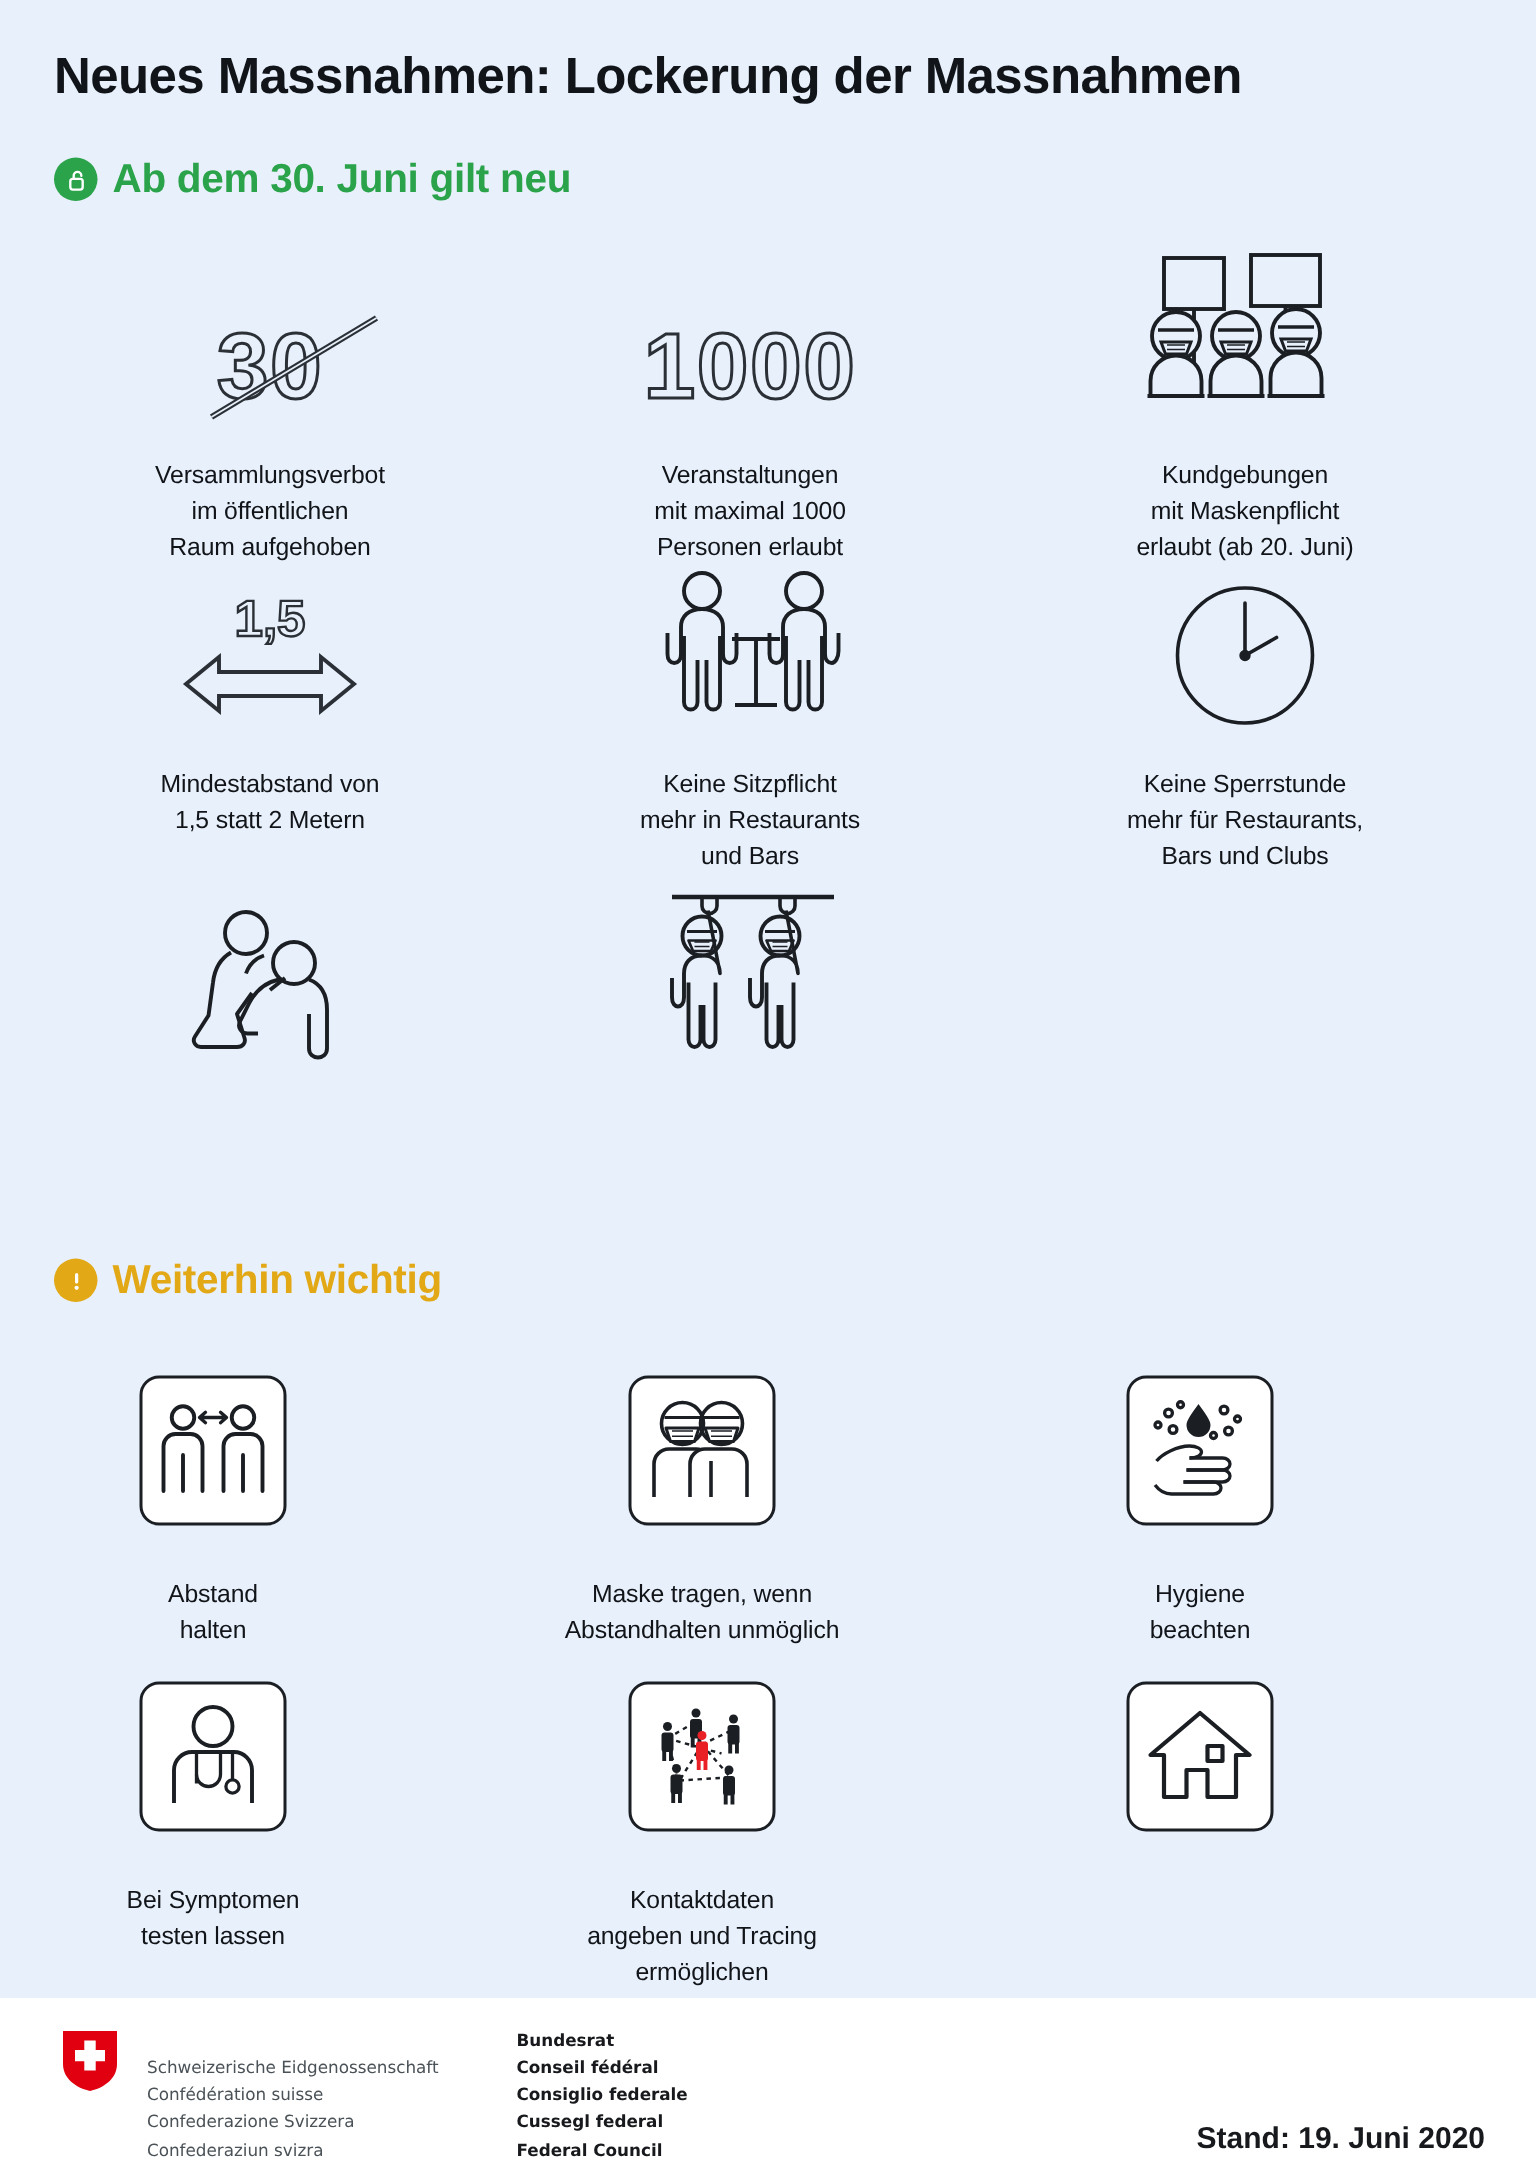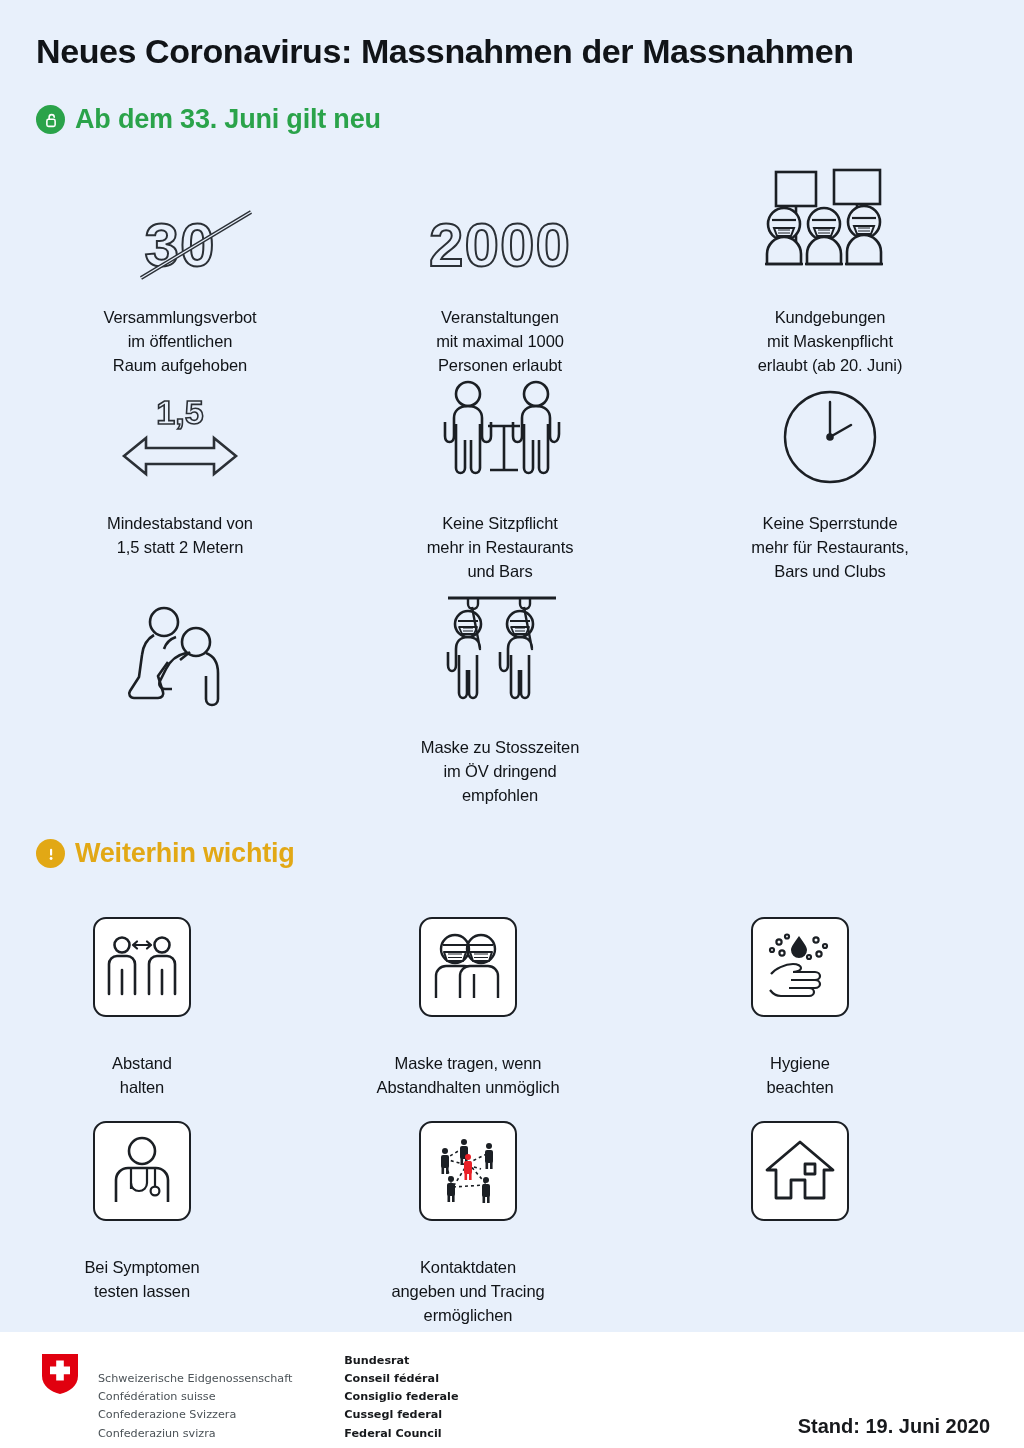--- a/index.html
+++ b/index.html
@@ -122,50 +122,50 @@
     letter-spacing: 1px;
     color: transparent;
     -webkit-text-stroke: 2px #2b3036;
   }
 </style>
 </head>
 <body>
 
 <div class="poster">
 
-  <div class="title">Neues Coronavirus: Massnahmen der Massnahmen</div>
+  <div class="title">Neues Massnahmen: Lockerung der Massnahmen</div>
 
   <div class="section-head" id="sec-new">
     <span class="badge green">
       <svg width="18" height="18" viewBox="0 0 24 24" fill="none" stroke="#ffffff" stroke-width="2.1" stroke-linecap="round">
         <rect x="6.5" y="11" width="11" height="9.5" rx="2.2"></rect>
         <path d="M9.5 11V8.2a3.4 3.4 0 0 1 6.8 0"></path>
       </svg>
     </span>
-    <span>Ab dem 33. Juni gilt neu</span>
+    <span>Ab dem 30. Juni gilt neu</span>
   </div>
 
   <div class="grid">
 
     <div class="cell" style="left:20px; top:170px;">
       <div class="art">
         <div style="position:relative; height:74px; display:flex; align-items:flex-end;">
           <span class="bignum">30</span>
           <svg width="130" height="84" viewBox="0 0 130 84" style="position:absolute; left:-12px; top:-2px;">
             <line x1="8" y1="74" x2="118" y2="8" stroke="#2b3036" stroke-width="4"></line>
             <line x1="8" y1="74" x2="118" y2="8" stroke="#e8f0fb" stroke-width="1.2"></line>
           </svg>
         </div>
       </div>
       <div class="caption">Versammlungsverbot<br>im öffentlichen<br>Raum aufgehoben</div>
     </div>
 
     <div class="cell" style="left:340px; top:170px;">
       <div class="art">
-        <span class="bignum">2000</span>
+        <span class="bignum">1000</span>
       </div>
       <div class="caption">Veranstaltungen<br>mit maximal 1000<br>Personen erlaubt</div>
     </div>
 
     <div class="cell" style="left:670px; top:156px;">
       <div class="art" style="height:124px;">
         <svg width="152" height="112" viewBox="0 0 152 112" fill="none" stroke="#1b1f24" stroke-width="2.6">
           <rect x="22" y="4" width="40" height="34" fill="#e8f0fb"></rect>
           <line x1="42" y1="38" x2="42" y2="96"></line>
           <rect x="80" y="2" width="46" height="34" fill="#e8f0fb"></rect>
@@ -274,21 +274,20 @@
           <circle cx="90" cy="32" r="13"></circle>
           <path d="M80 29h20" stroke-width="2"></path>
           <path d="M81 35h18l-3 7H84z" fill="#e8f0fb" stroke-width="1.8"></path>
           <path d="M85 36h10M85 39h10" stroke-width="1"></path>
           <path d="M90 45c-8 0-12 5-12 12v16c0 4-2 6-4 6s-4-2-4-6V60"></path>
           <path d="M90 45c8 0 12 5 12 12l-8-42" stroke-width="2.4"></path>
           <path d="M81 63v38c0 3 2 5 4 5s4-2 4-5V78"></path>
           <path d="M99 63v38c0 3-2 5-4 5s-4-2-4-5V78"></path>
         </svg>
       </div>
-      <div class="caption">Maske zu Stosszeiten<br>im ÖV dringend<br>empfohlen</div>
     </div>
   </div>
 
   <div class="section-head" id="sec-imp">
     <span class="badge amber">
       <svg width="20" height="20" viewBox="0 0 24 24">
         <rect x="10.8" y="5.6" width="2.6" height="8.4" rx="1.3" fill="#ffffff"></rect>
         <circle cx="12.1" cy="17.4" r="1.7" fill="#ffffff"></circle>
       </svg>
     </span>

